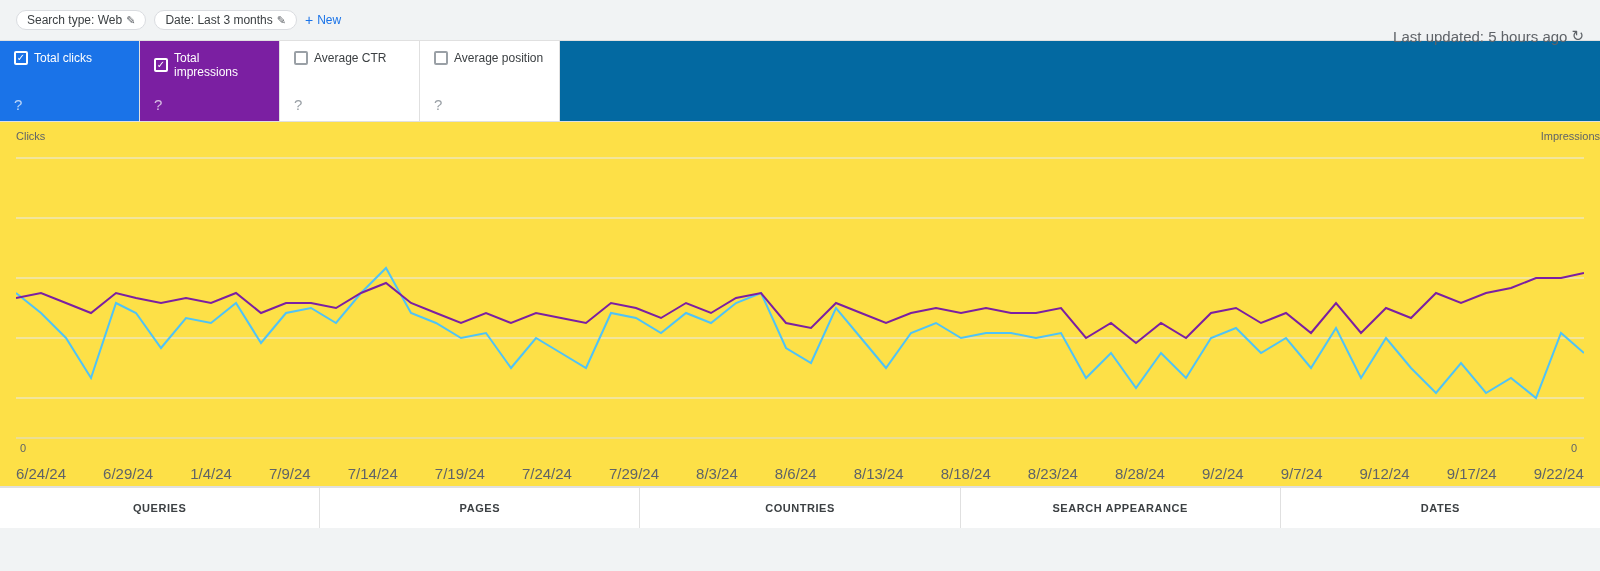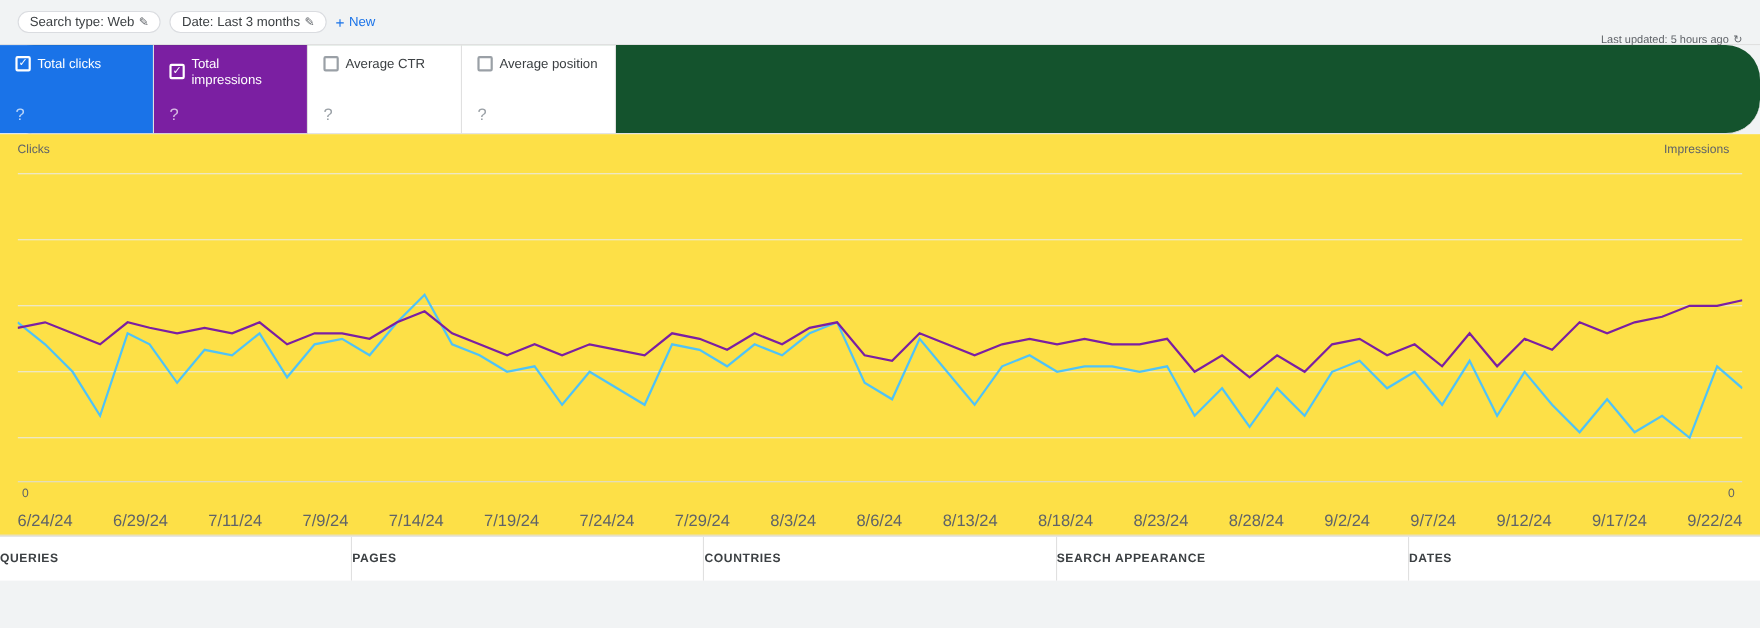--- a/index.html
+++ b/index.html
@@ -13,24 +13,24 @@
     .filter-pill {
       display: flex; align-items: center; gap: 4px;
       background: #fff; border: 1px solid #dadce0; border-radius: 16px;
       padding: 2px 10px; cursor: pointer; font-size: 12px; color: #3c4043;
     }
     .filter-pill .edit-icon { color: #5f6368; font-size: 11px; }
     .new-btn {
       display: flex; align-items: center; gap: 4px;
       background: none; border: none; cursor: pointer; color: #1a73e8; font-size: 12px; font-weight: 500;
     }
-    .last-updated { font-size: 10px; color: #5f6368; display: flex; align-items: center; gap: 4px; margin-top: 32px; }
+    .last-updated { font-size: 15px; color: #5f6368; display: flex; align-items: center; gap: 4px; margin-top: 32px; }
 
     .metrics-row {
-      display: flex; background: #14532d; border-bottom: 1px solid #e0e0e0; border-radius: 31px;
+      display: flex; background: #0369a1; border-bottom: 1px solid #e0e0e0;
     }
     .metric-card {
       display: flex; flex-direction: column; justify-content: space-between;
       width: 140px; min-height: 80px; padding: 10px 14px; border-right: 1px solid #e0e0e0;
       cursor: pointer; position: relative;
     }
     .metric-card.active-blue { background: #1a73e8; color: #fff; }
     .metric-card.active-purple { background: #7b1fa2; color: #fff; }
     .metric-card.inactive { background: #fff; color: #3c4043; }
     .metric-card-top { display: flex; align-items: center; gap: 6px; font-size: 12px; font-weight: 500; }
@@ -48,32 +48,32 @@
     .metric-help.dark { color: #9aa0a6; }
 
     .chart-container {
       background: #fde047; padding: 16px 0 0 0; position: relative;
       border-bottom: 1px solid #e0e0e0;
     }
     .chart-axis-label-left {
       position: absolute; top: 8px; left: 16px; font-size: 11px; color: #5f6368;
     }
     .chart-axis-label-right {
-      position: absolute; top: 8px; right: 28px; font-size: 11px; color: #5f6368;
+      position: absolute; top: 8px; right: 0; font-size: 11px; color: #5f6368;
     }
     .chart-svg-wrapper { width: 100%; padding: 0 16px; }
     .chart-dates {
       display: flex; justify-content: space-between; padding: 4px 16px; font-size: 15px; color: #5f6368;
     }
 
     .bottom-nav {
       display: flex; background: #fff; border-top: 1px solid #e0e0e0;
     }
     .nav-item {
-      flex: 1; text-align: left; padding: 14px 0; font-size: 11px; font-weight: 700;
+      flex: 1; text-align: center; padding: 14px 0; font-size: 11px; font-weight: 700;
       color: #3c4043; letter-spacing: 0.05em; cursor: pointer;
       border-right: 1px solid #e0e0e0;
     }
     .nav-item:last-child { border-right: none; }
   </style>
 </head>
 <body>
 
 <div class="top-bar">
   <div class="top-bar-left">
@@ -276,21 +276,21 @@
         "></polyline>
 
       <text x="4" y="314" font-size="11" fill="#5f6368">0</text>
       <text x="1555" y="314" font-size="11" fill="#5f6368">0</text>
     </svg>
   </div>
 
   <div class="chart-dates">
     <span>6/24/24</span>
     <span>6/29/24</span>
-    <span>7/11/24</span>
+    <span>1/4/24</span>
     <span>7/9/24</span>
     <span>7/14/24</span>
     <span>7/19/24</span>
     <span>7/24/24</span>
     <span>7/29/24</span>
     <span>8/3/24</span>
     <span>8/6/24</span>
     <span>8/13/24</span>
     <span>8/18/24</span>
     <span>8/23/24</span>

